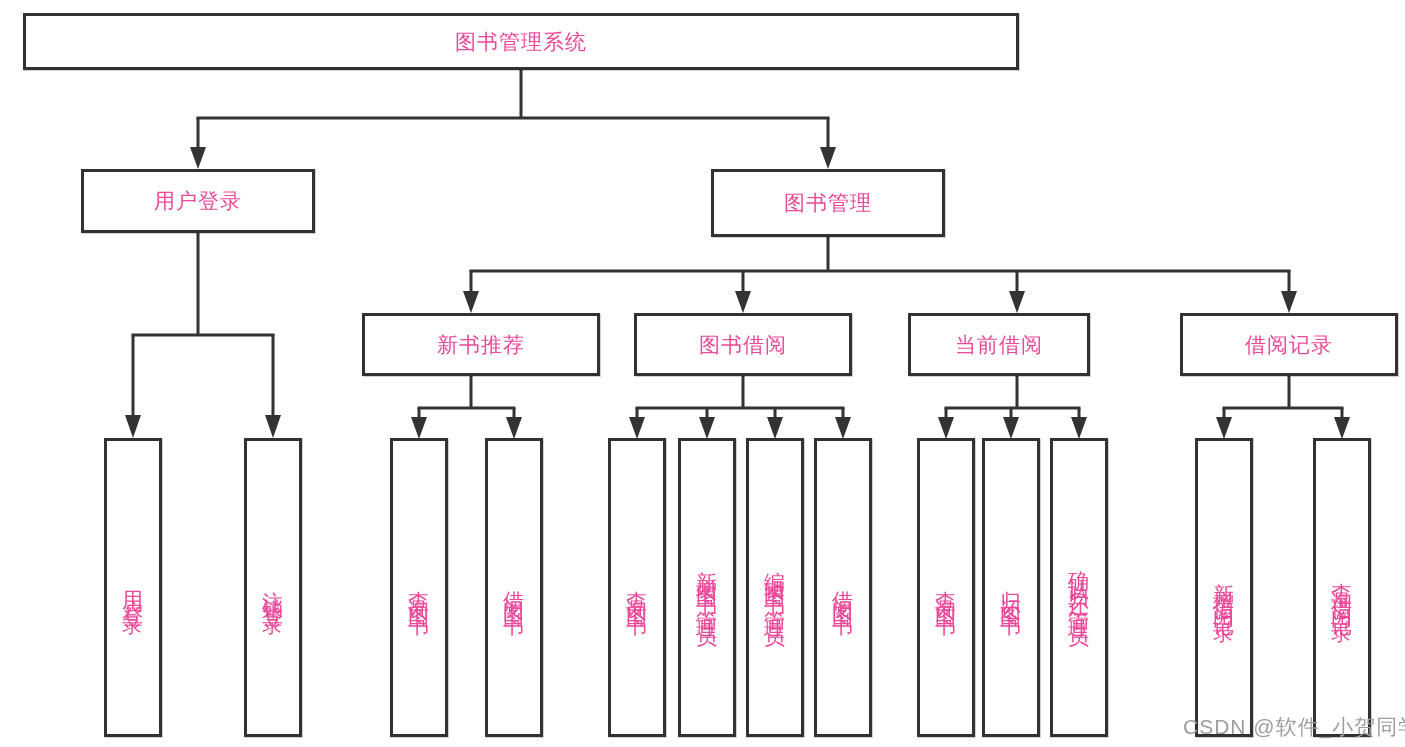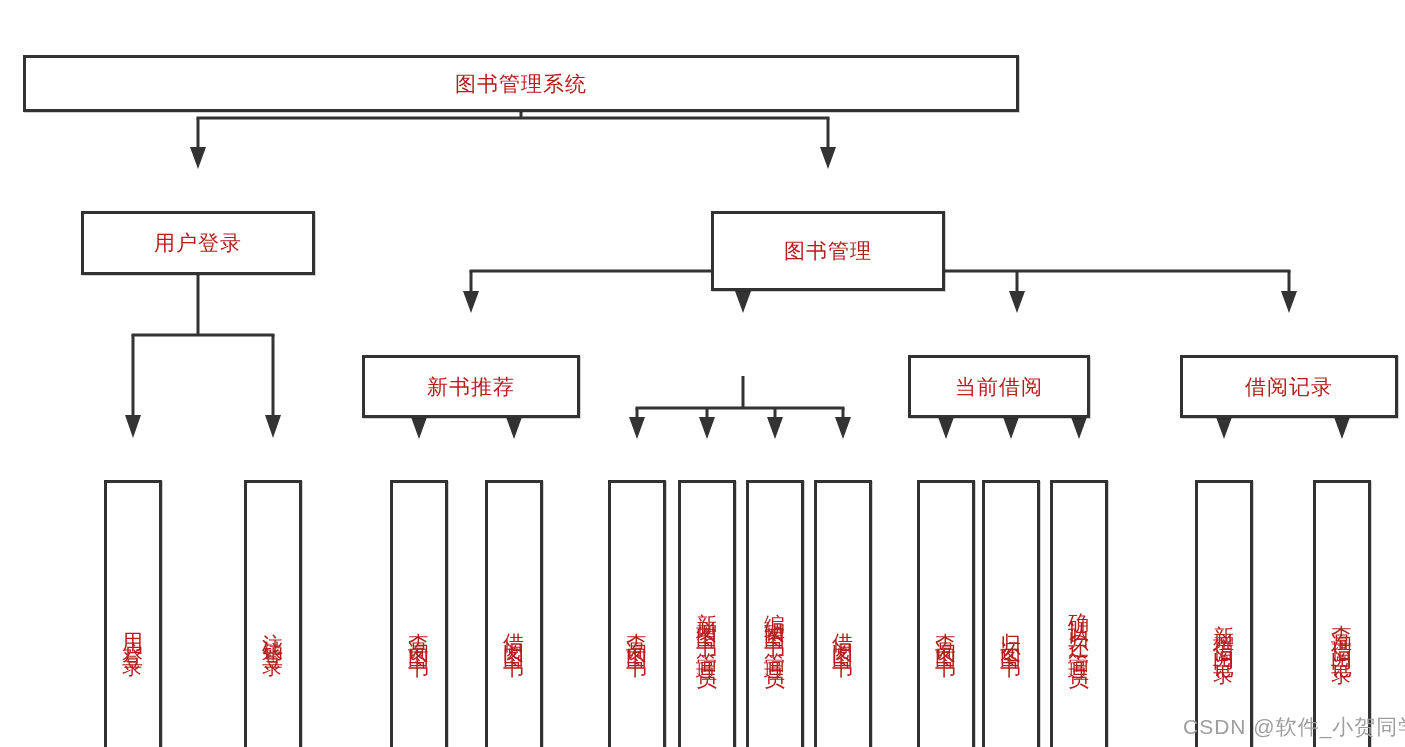--- a/index.html
+++ b/index.html
@@ -12,29 +12,28 @@
   }
   #connectors{
     position:absolute;left:0;top:0;width:1405px;height:747px;
     z-index:1;
   }
   .node{
     position:absolute;
     box-sizing:border-box;
     background:#ffffff;
     border:3px solid #323232;
-    color:#b91c1c;
+    color:#ec4899;
     display:flex;
     align-items:center;
     justify-content:center;
     font-size:21px;
     letter-spacing:1px;
     z-index:2;
     box-shadow:1px 1px 0 rgba(0,0,0,0.18);
-    margin-top:42px;
   }
   .node.vert{
     writing-mode:vertical-rl;
     text-orientation:mixed;
     letter-spacing:8px;
     line-height:1;
     padding-top:4px;
   }
   #watermark{
     position:absolute;
@@ -123,23 +122,24 @@
       <line x1="1224" y1="408" x2="1224" y2="422"></line>
       <polygon points="1216,417 1232,417 1224,439" fill="#333333" stroke="none"></polygon>
       <line x1="1342" y1="408" x2="1342" y2="422"></line>
       <polygon points="1334,417 1350,417 1342,439" fill="#333333" stroke="none"></polygon>
     </g>
   </svg>
 
   <div class="node" style="left:23px;top:13px;width:996px;height:57px">图书管理系统</div>
 
   <div class="node" style="left:81px;top:169px;width:234px;height:64px">用户登录</div>
-  <div class="node" style="left:711px;top:169px;width:234px;height:80px">图书管理</div>
+  <div class="node" style="left:711px;top:169px;width:234px;height:68px">图书管理</div>
 
-  <div class="node" style="left:362px;top:313px;width:218px;height:63px">新书推荐</div>
+  <div class="node" style="left:362px;top:313px;width:238px;height:63px">新书推荐</div>
+  <div class="node" style="left:634px;top:313px;width:218px;height:63px">图书借阅</div>
   <div class="node" style="left:908px;top:313px;width:182px;height:63px">当前借阅</div>
   <div class="node" style="left:1180px;top:313px;width:218px;height:63px">借阅记录</div>
 
   <div class="node vert" style="left:104px;top:438px;width:58px;height:299px">用户登录</div>
   <div class="node vert" style="left:244px;top:438px;width:58px;height:299px">注销登录</div>
 
   <div class="node vert" style="left:390px;top:438px;width:58px;height:299px">查询图书</div>
   <div class="node vert" style="left:485px;top:438px;width:58px;height:299px">借阅图书</div>
 
   <div class="node vert" style="left:608px;top:438px;width:58px;height:299px">查询图书</div>

